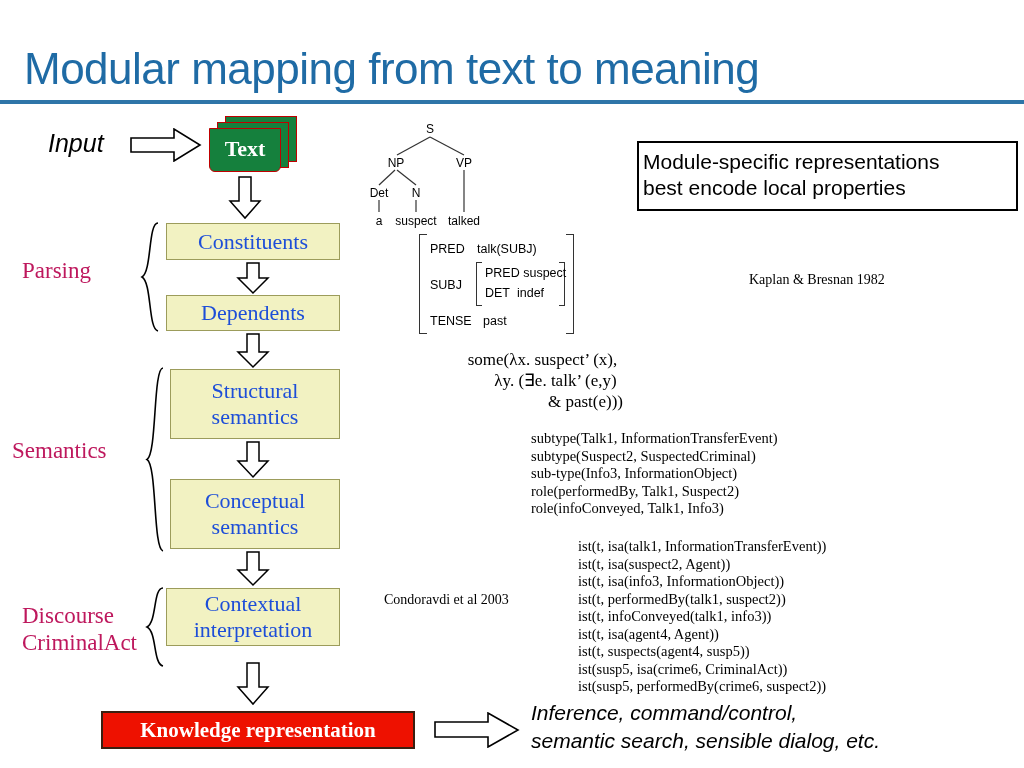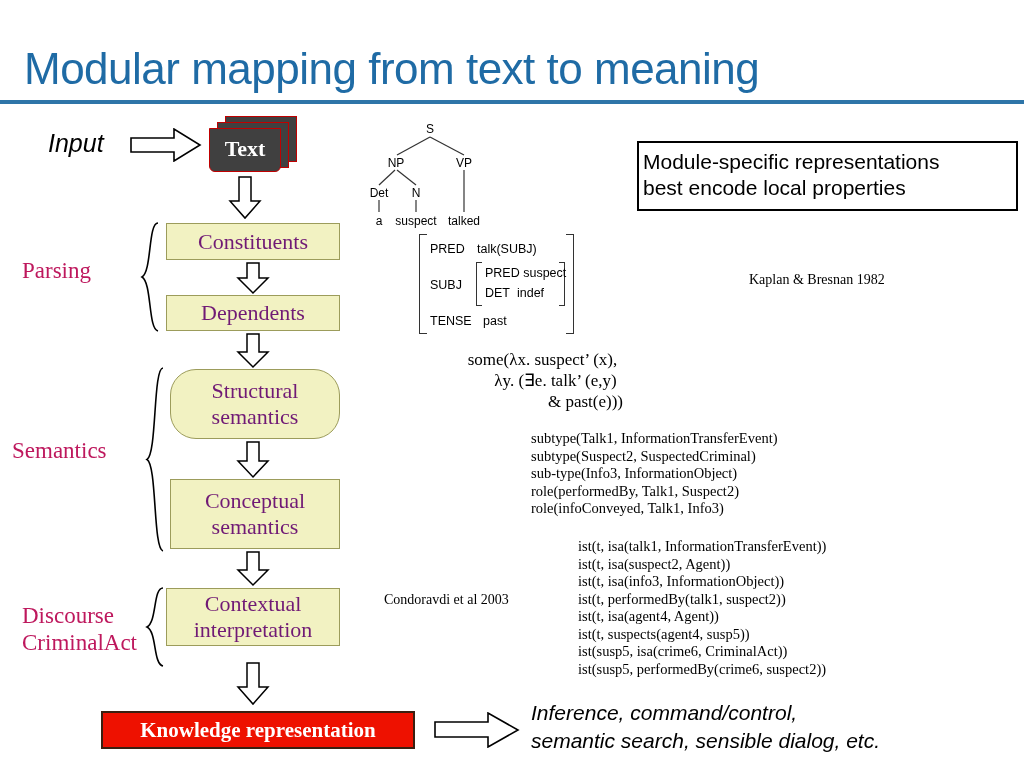--- a/index.html
+++ b/index.html
@@ -57,21 +57,21 @@
   
   #text-stack {
     position: absolute;
     left: 209px;
     top: 116px;
     width: 90px;
     height: 56px;
   }
   #text-stack .card {
     position: absolute;
-    background: #404040;
+    background: #15803d;
     border: 1px solid #C00000;
   }
   #text-stack .card.c3 { left: 16px; top: 0px;  width: 70px; height: 44px; }
   #text-stack .card.c2 { left: 8px;  top: 6px;  width: 70px; height: 44px; }
   #text-stack .card.c1 {
     left: 0px; top: 12px; width: 70px; height: 42px;
     display: flex; align-items: center; justify-content: center;
     border-radius: 0 0 6px 6px;
   }
   #text-stack .card.c1 .label {
@@ -89,21 +89,21 @@
     background: #F2F2C2;
     border: 1px solid #9C9C5B;
     box-sizing: border-box;
     display: flex;
     align-items: center;
     justify-content: center;
     text-align: center;
     font-family: "Liberation Serif", serif;
     font-size: 22px;
     line-height: 26px;
-    color: #701a75;
+    color: #1d4ed8;
   }
 
   
   .stage-label {
     position: absolute;
     font-family: "Liberation Serif", serif;
     font-size: 23px;
     line-height: 27px;
     color: #be185d;
   }
@@ -274,21 +274,21 @@
   </svg>
 
   <div class="pipe-box" style="left:166px; top:295px; width:174px; height:36px;">
     <span>Dependents</span>
   </div>
 
   <svg style="position:absolute; left:236px; top:333px;" width="34" height="36">
     <polygon points="11,1 23,1 23,19 32,19 17,34 2,19 11,19" fill="#ffffff" stroke="#000000" stroke-width="1.5"></polygon>
   </svg>
 
-  <div class="pipe-box" style="left:170px; top:369px; width:170px; height:70px; flex-direction:column;border-radius:26px;">
+  <div class="pipe-box" style="left:170px; top:369px; width:170px; height:70px; flex-direction:column;">
     <span>Structural</span>
     <span>semantics</span>
   </div>
 
   <svg style="position:absolute; left:236px; top:441px;" width="34" height="38">
     <polygon points="11,1 23,1 23,20 32,20 17,36 2,20 11,20" fill="#ffffff" stroke="#000000" stroke-width="1.5"></polygon>
   </svg>
 
   <div class="pipe-box" style="left:170px; top:479px; width:170px; height:70px; flex-direction:column;">
     <span>Conceptual</span>
@@ -405,19 +405,20 @@
     <div>sub-type(Info3, InformationObject)</div>
     <div>role(performedBy, Talk1, Suspect2)</div>
     <div>role(infoConveyed, Talk1, Info3)</div>
   </div>
 
   <div id="ist-block">
     <div>ist(t, isa(talk1, InformationTransferEvent))</div>
     <div>ist(t, isa(suspect2, Agent))</div>
     <div>ist(t, isa(info3, InformationObject))</div>
     <div>ist(t, performedBy(talk1, suspect2))</div>
+    <div>ist(t, infoConveyed(talk1, info3))</div>
     <div>ist(t, isa(agent4, Agent))</div>
     <div>ist(t, suspects(agent4, susp5))</div>
     <div>ist(susp5, isa(crime6, CriminalAct))</div>
     <div>ist(susp5, performedBy(crime6, suspect2))</div>
   </div>
 
 </div>
 
 </body></html>

